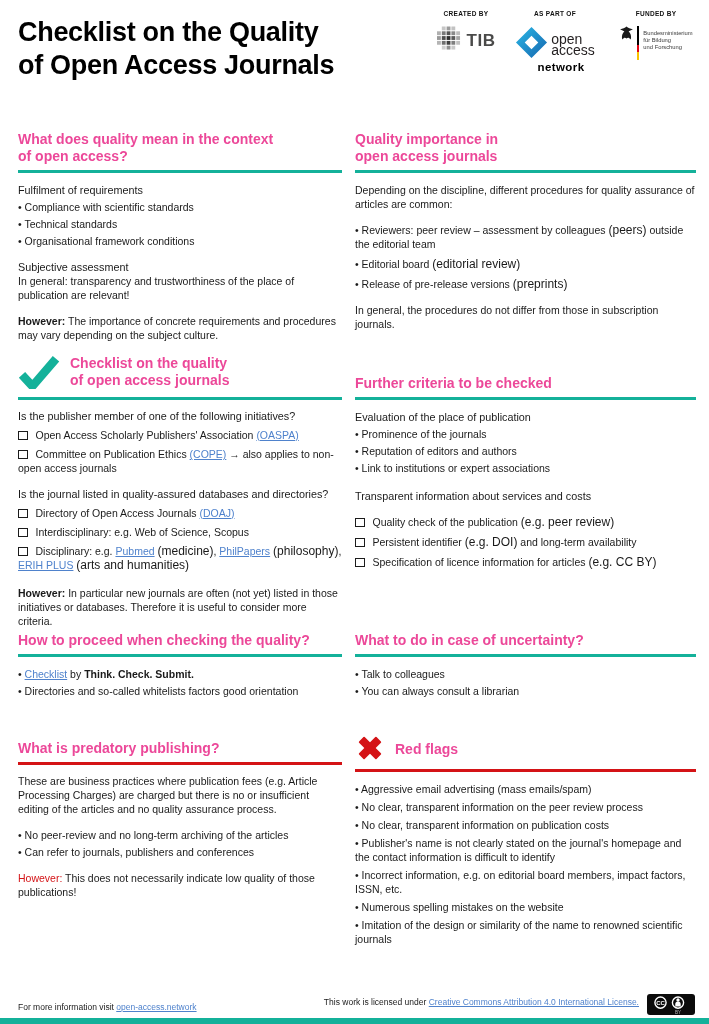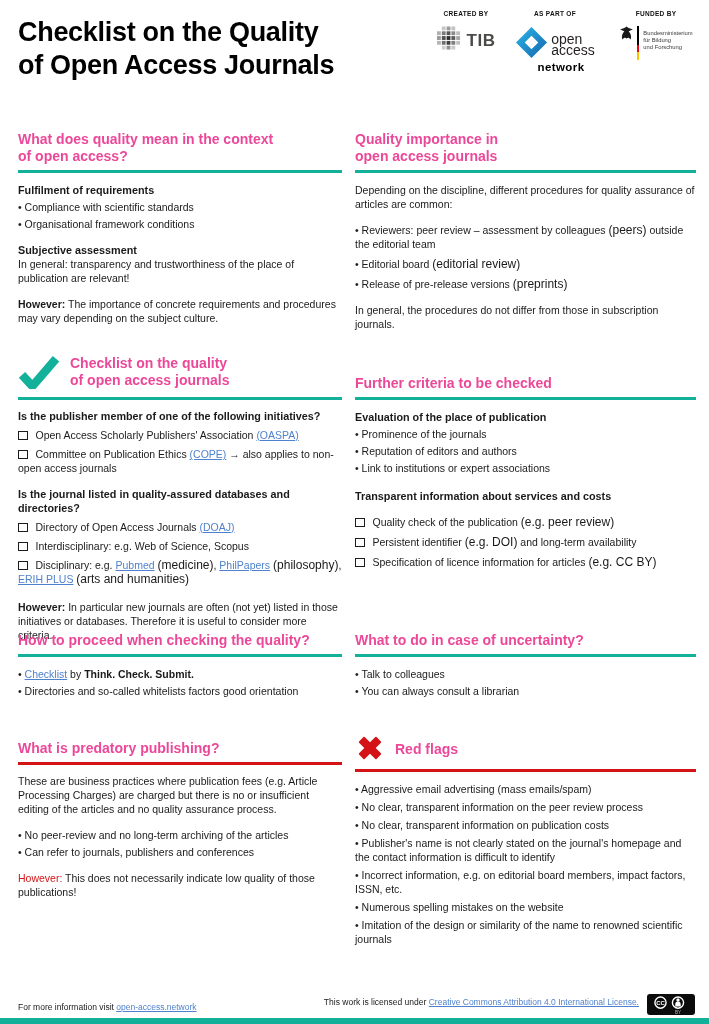--- a/index.html
+++ b/index.html
@@ -36,21 +36,21 @@
     background:linear-gradient(to bottom,#000 0 55%,#e30613 55% 76%,#f8c300 76% 100%);}
   .bmbf-text{font-size:5.8px;line-height:7px;color:#3a3a3a;padding-top:4px;}
   
   .sec{position:absolute;font-size:10.5px;line-height:14px;}
   .sec-title{font-size:14px;font-weight:bold;line-height:17px;color:#ec4899;}
   .sec-head{display:flex;align-items:flex-start;}
   .sec-head.center{align-items:center;}
   .sec-head .sec-title{margin-left:10px;}
   .rule{height:3px;background:var(--teal);margin-top:5px;}
   .rule--red{background:var(--red);}
-  .subhead{font-weight:bold;font-size:10.8px;}
+  .subhead{font-weight:normal;font-size:10.8px;}
   .bullet::before{content:"• ";}
   .bullet{margin-top:3px;}
   .chk{margin-top:5px;}
   .checkbox{display:inline-block;width:9.5px;height:9.5px;border:1.3px solid #1b1b1b;
     margin-right:8px;vertical-align:-1px;background:#fff;}
   .mt6{margin-top:6px;}  .mt9{margin-top:9px;}  .mt10{margin-top:10px;}
   .mt12{margin-top:12px;} .mt14{margin-top:14px;}
   .sm{font-size:12px;}
   .b{font-weight:bold;}
   .red{color:var(--red);}
@@ -145,20 +145,21 @@
 </div>
 
 <section class="sec" style="left:18px;top:131px;width:324px;">
   <h2 class="sec-title">
     <div>What does quality mean in the context</div>
     <div>of open access?</div>
   </h2>
   <div class="rule"></div>
   <p class="subhead mt10">Fulfilment of requirements</p>
   <div class="bullet">Compliance with scientific standards</div>
+  <div class="bullet">Technical standards</div>
   <div class="bullet">Organisational framework conditions</div>
   <p class="subhead mt12">Subjective assessment</p>
   <p>In general: transparency and trustworthiness of the place of publication are relevant!</p>
   <p class="mt12"><span class="b">However:</span><span> The importance of concrete requirements and procedures may vary depending on the subject culture.</span></p>
 </section>
 
 <section class="sec" style="left:355px;top:131px;width:341px;">
   <h2 class="sec-title">
     <div>Quality importance in</div>
     <div>open access journals</div>

